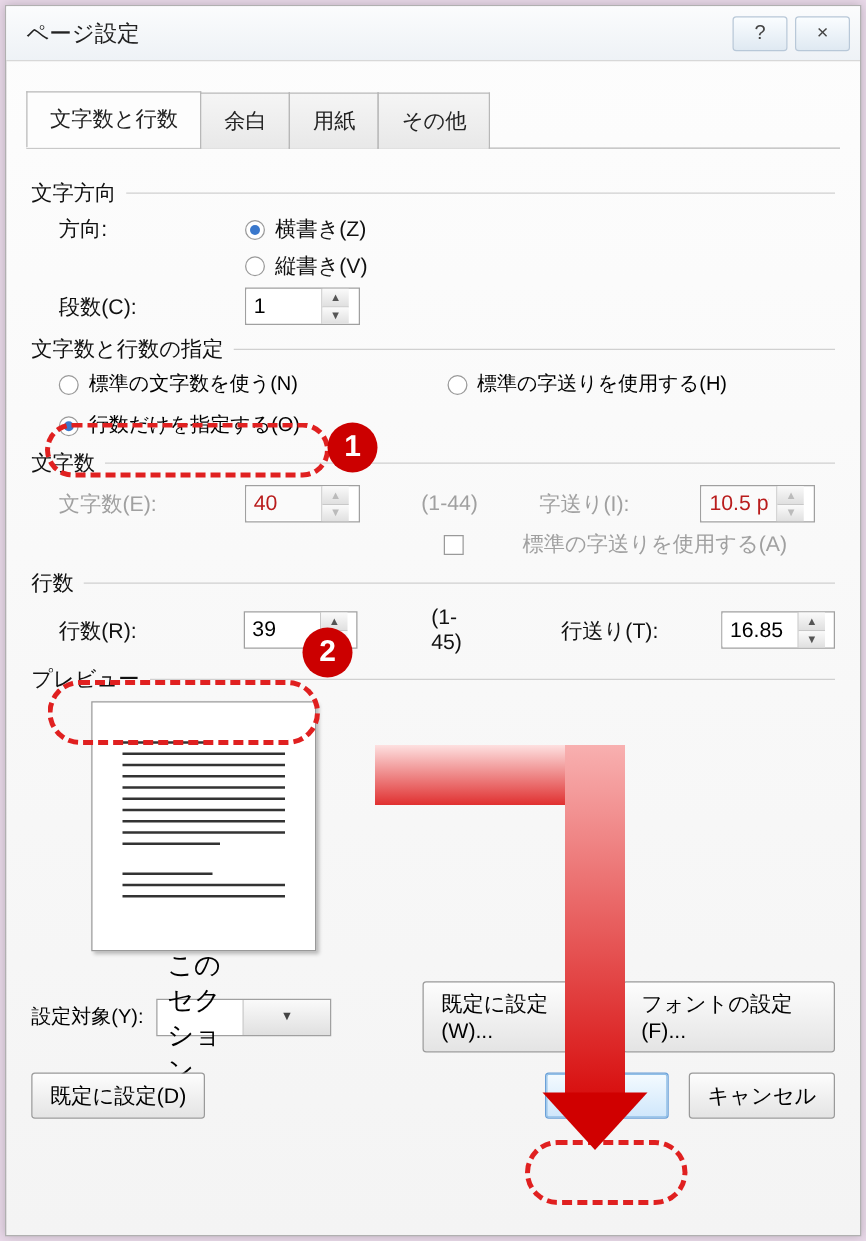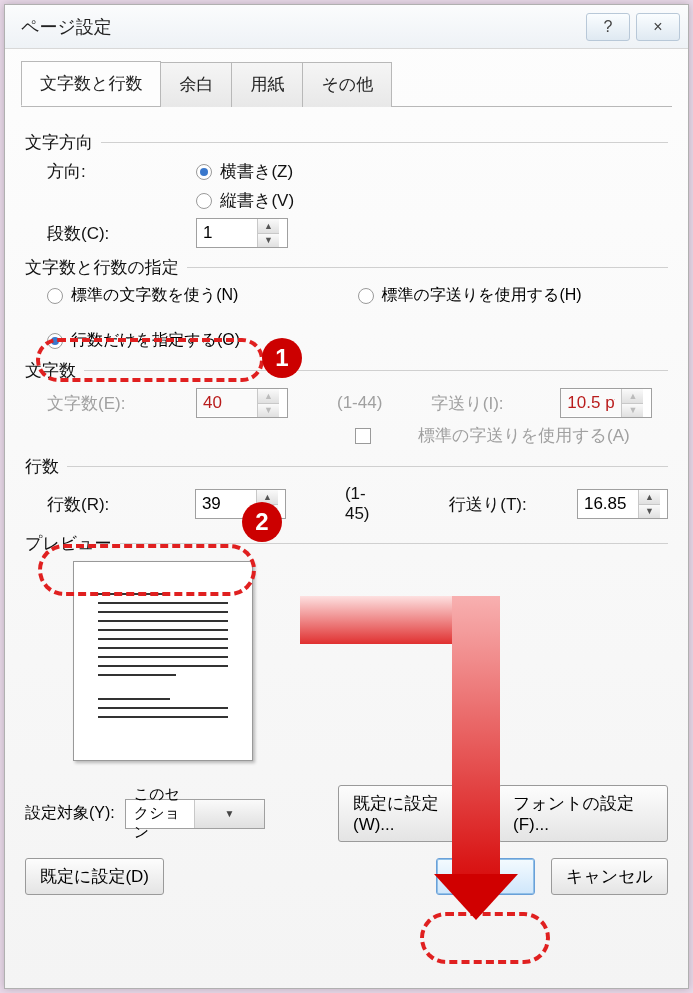--- a/index.html
+++ b/index.html
@@ -18,21 +18,21 @@
 }
 .titlebar-text { font-size: 18px; color: #222; flex: 1; }
 .titlebar-btns { display: flex; gap: 6px; }
 .titlebar-btn {
   width: 44px; height: 28px; border: 1px solid #b8c8d8; border-radius: 3px;
   background: linear-gradient(180deg, #fafdff 0%, #dfe9f2 100%);
   display: flex; align-items: center; justify-content: center;
   font-family: Arial; font-size: 16px; color: #444;
 }
 
-.body { padding: 12px 16px 16px 16px; }
+.body { padding: 24px 16px 16px 16px; }
 .tabs { display: flex; border-bottom: 1px solid #b8b8b8; }
 .tab {
   padding: 10px 18px; font-size: 17px; color: #222;
   border: 1px solid #b8b8b8; border-bottom: none;
   background: linear-gradient(180deg, #f5f5f5 0%, #e8e8e8 100%);
   margin-right: -1px; position: relative; top: 1px;
 }
 .tab.active {
   background: #fdfdfd; border-bottom: 1px solid #fdfdfd; top: 0;
 }
@@ -72,21 +72,21 @@
 }
 .spinner .arrow {
   flex: 1; display: flex; align-items: center; justify-content: center;
   font-size: 9px; color: #555; background: linear-gradient(180deg,#fafafa,#e0e0e0);
   border-bottom: 1px solid #c8c8c8;
 }
 .spinner .arrow:last-child { border-bottom: none; }
 .spinner.disabled input { color: #b91c1c; background: #fafafa; }
 .spinner.disabled .arrow { color: #bbb; }
 
-.radios-grid { display: grid; grid-template-columns: 1fr 1fr; row-gap: 24px; margin-left: 22px; }
+.radios-grid { display: grid; grid-template-columns: 1fr 1fr; row-gap: 12px; margin-left: 22px; }
 
 .highlight-dash {
   position: absolute; border: 4px dashed #e02020; border-radius: 28px; pointer-events: none;
 }
 .callout {
   position: absolute; width: 40px; height: 40px; border-radius: 50%; background: #cc0000;
   color: #fff; font-size: 24px; font-weight: bold; display: flex; align-items: center; justify-content: center;
   pointer-events: none;
 }
 
@@ -105,21 +105,21 @@
   padding: 7px 36px;
   border: 1px solid #6aa0d8;
   background: linear-gradient(180deg,#f4fbff,#cfe6fb);
   box-shadow: 0 0 0 1px #90c0e8 inset;
 }
 
 .combo {
   display: inline-flex; align-items: center; border: 1px solid #a0a0a0; background: #fff;
   height: 30px; width: 140px;
 }
-.combo span { flex: 1; padding: 0 8px; font-size: 15px; }
+.combo span { flex: 1; padding: 0 8px; font-size: 21px; }
 .combo .drop { width: 22px; height: 28px; display:flex;align-items:center;justify-content:center; font-size:10px; color:#444; border-left:1px solid #c8c8c8; background:linear-gradient(180deg,#fafafa,#e0e0e0);}
 
 .arrow-overlay {
   position: absolute; pointer-events:none;
 }
 .arrow-bar-h { position:absolute; height:48px; background:linear-gradient(180deg,#fde0e0,#e03030); }
 .arrow-bar-v { position:absolute; width:48px; background:linear-gradient(180deg,#f8b0b0,#d81010); }
 .arrow-head { position:absolute; width:0;height:0; border-left:42px solid transparent; border-right:42px solid transparent; border-top:46px solid #d00000; }
 
 .footer-row { display:flex; gap:16px; margin-top:16px; }

